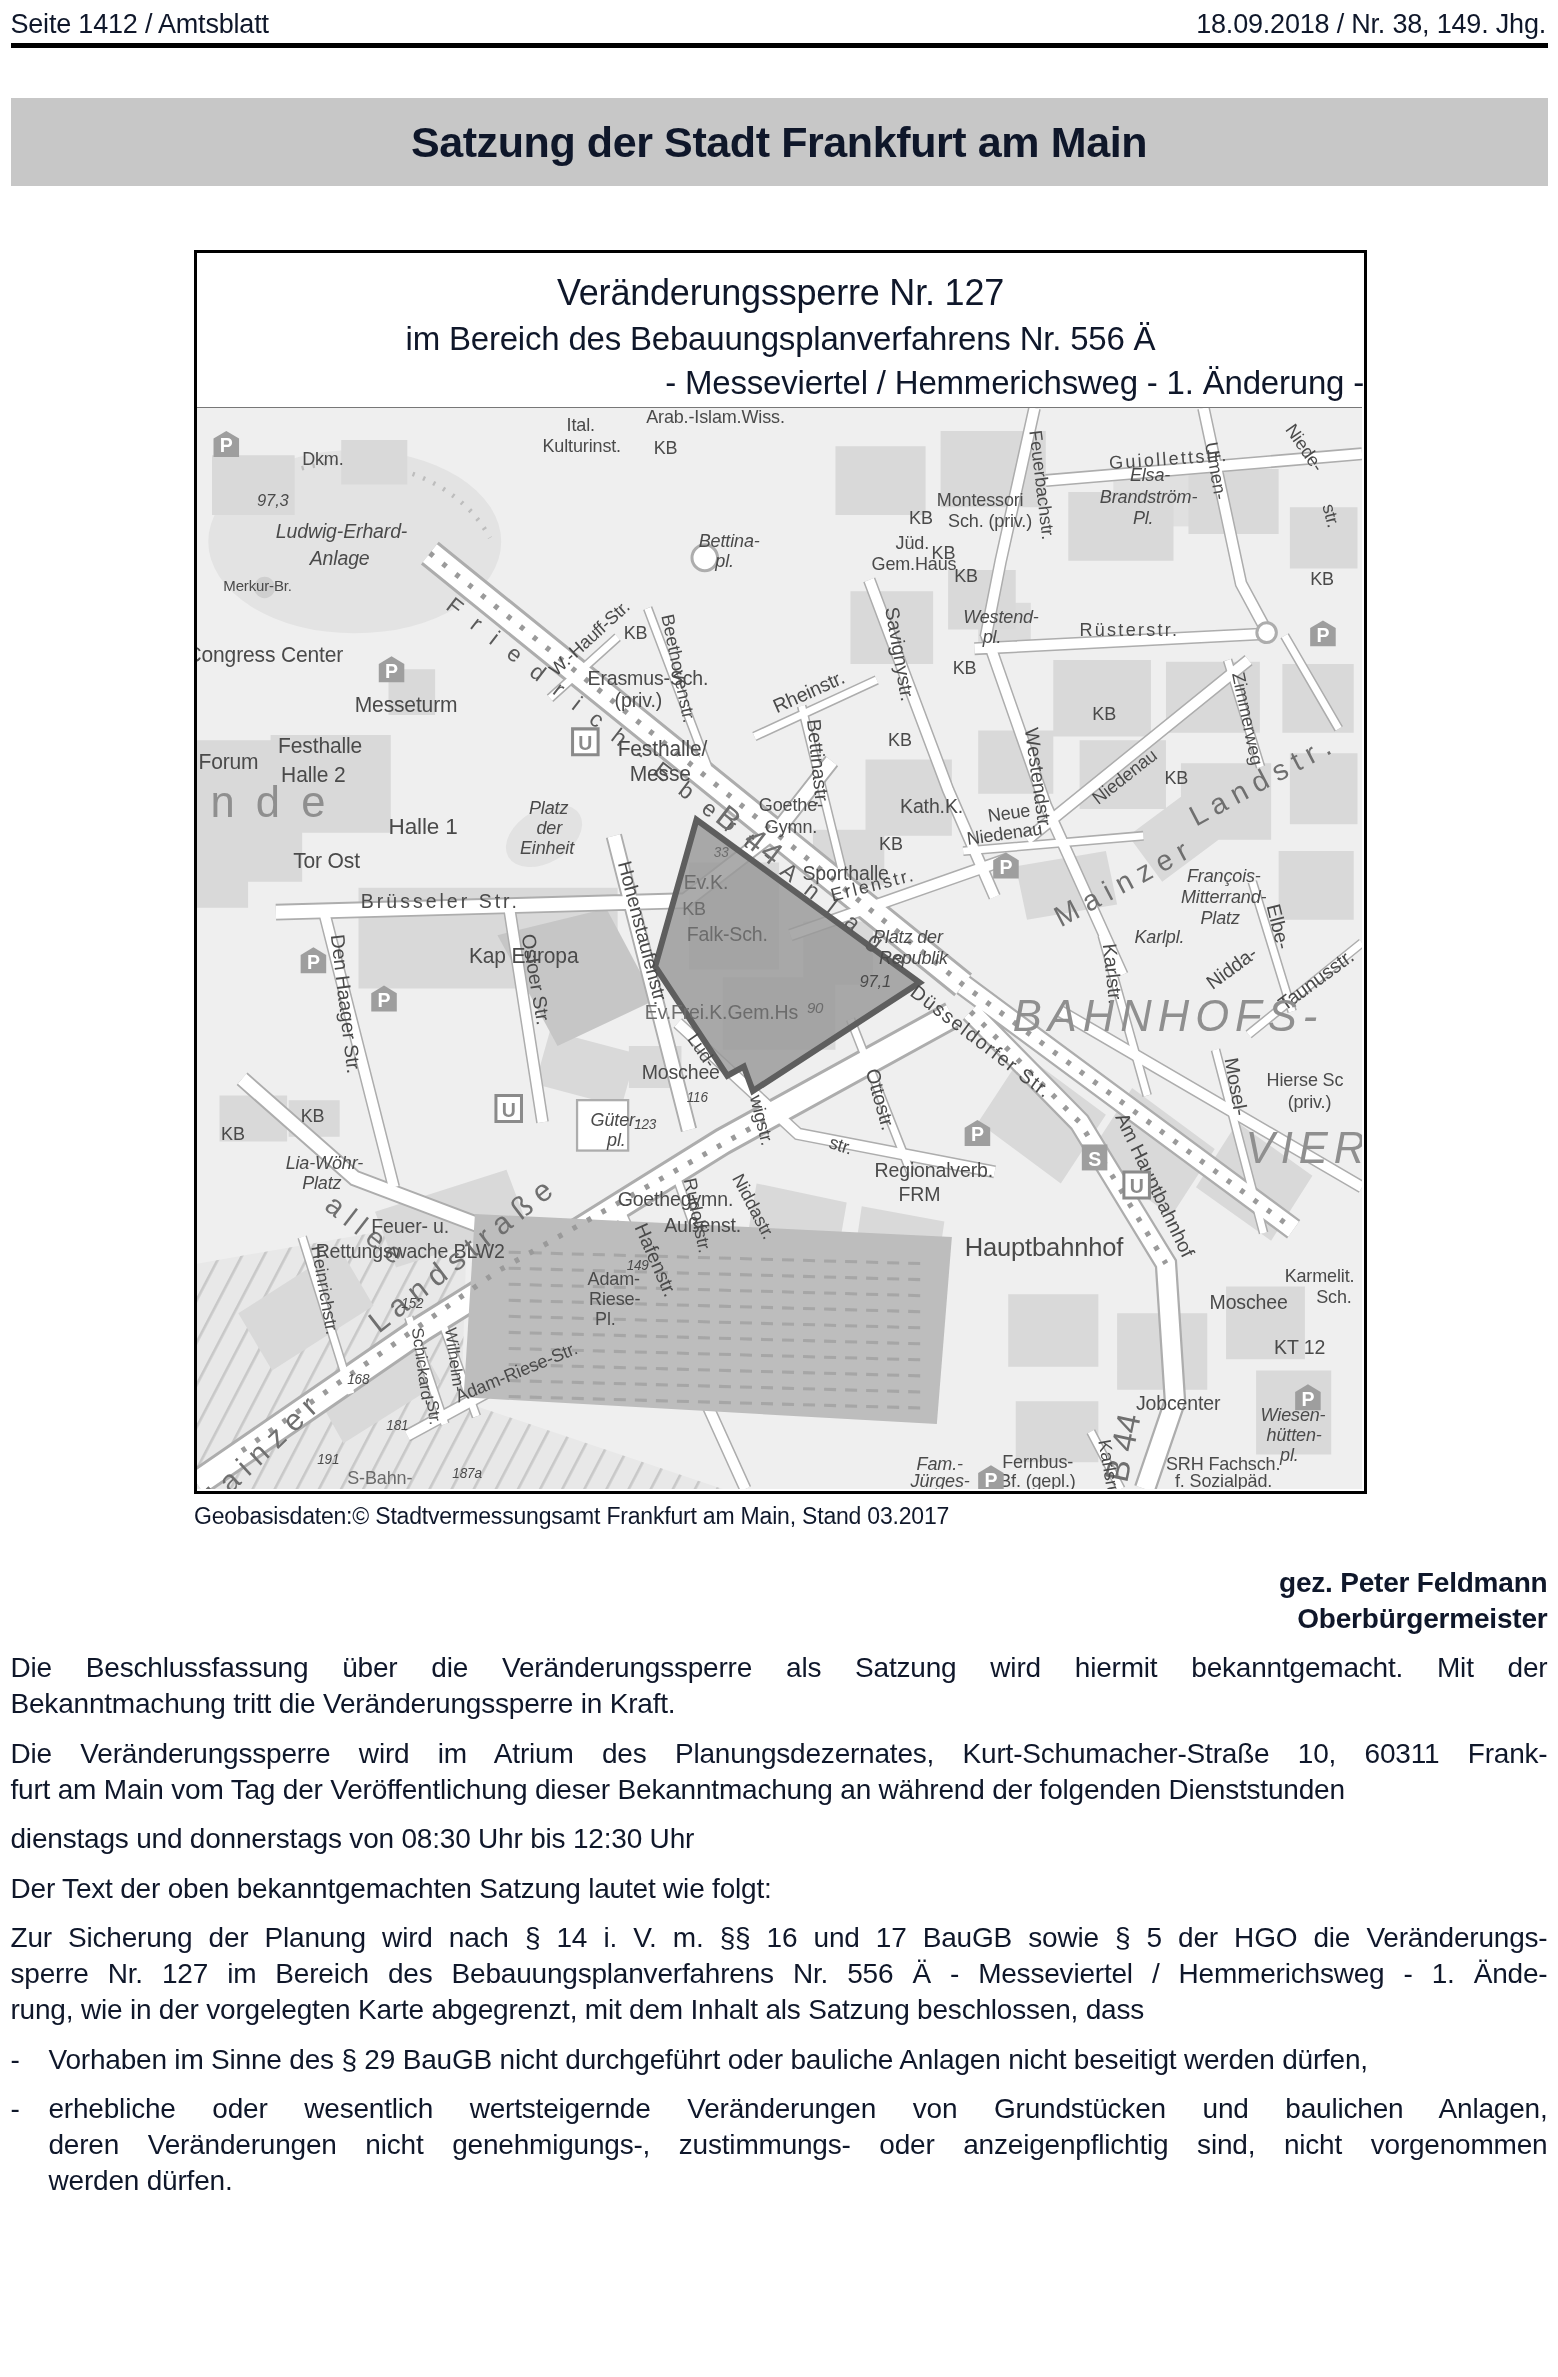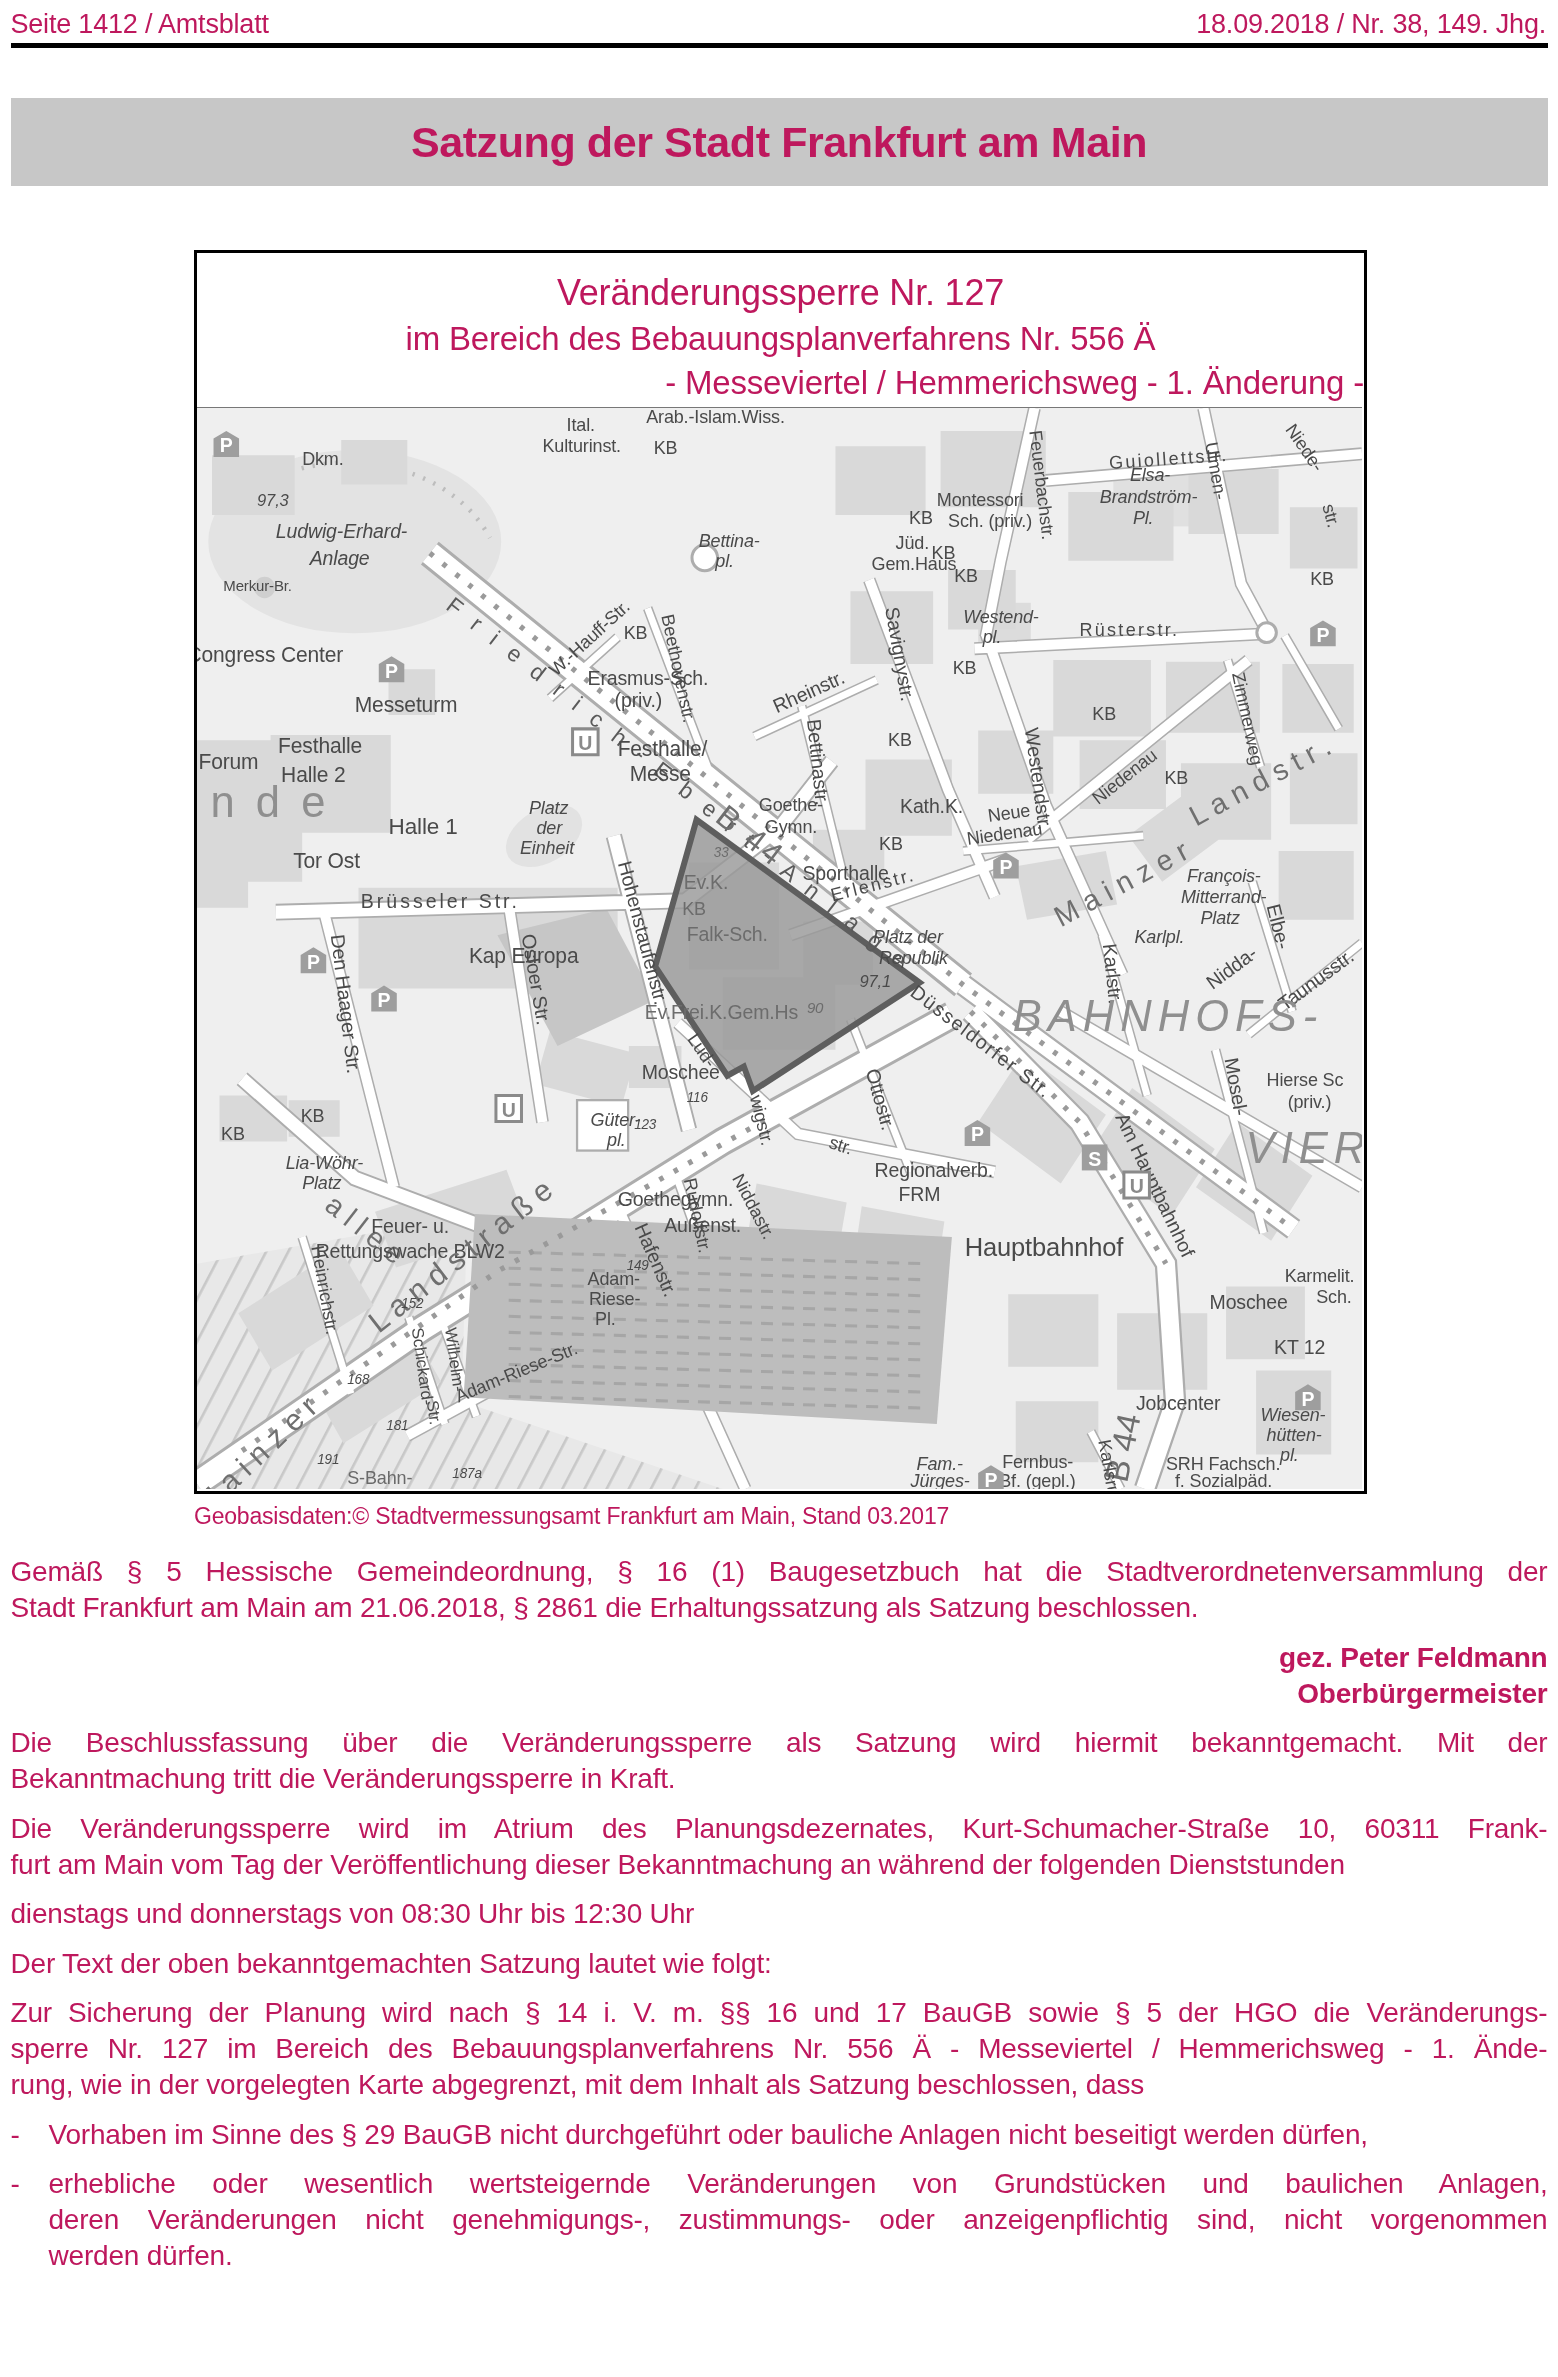--- a/index.html
+++ b/index.html
@@ -1,17 +1,17 @@
 <!DOCTYPE html>
 <html style="font-size:12px"><head>
 <meta charset="utf-8">
 <style>
   html,body{margin:0;padding:0;background:#e8e8e8;}
   .page{position:relative;width:1558px;height:2377px;background:#ffffff;overflow:hidden;
-        font-family:"Liberation Sans","DejaVu Sans",sans-serif;color:#be185d;letter-spacing:-0.2px;}
+        font-family:"Liberation Sans","DejaVu Sans",sans-serif;color:#0f172a;letter-spacing:-0.2px;}
   .hdr-left{position:absolute;top:9px;left:10.5px;font-size:27px;}
   .hdr-right{position:absolute;top:9px;right:12px;font-size:27px;}
   .rule{position:absolute;top:43px;left:10.5px;right:10.5px;height:5.3px;background:#000;}
   .banner{position:absolute;top:98px;left:10.5px;right:10.5px;height:88px;background:#c7c7c7;
           display:flex;align-items:center;justify-content:center;}
   .banner-title{font-size:43px;font-weight:bold;letter-spacing:-0.4px;}
   .notice-box{position:absolute;top:250px;left:194px;width:1173px;height:1244px;
               border:3.8px solid #000;box-sizing:border-box;background:#fff;}
   .nb-t1{font-size:36px;text-align:center;padding-top:16px;line-height:48px;}
   .nb-t2{font-size:33px;text-align:center;line-height:44px;}
@@ -339,24 +339,20 @@
           <text x="252" y="1338" font-size="18" fill="#4a4a4a" class="map-lbl" font-style="italic">181</text>
           <text x="160" y="1382" font-size="18" fill="#4a4a4a" class="map-lbl" font-style="italic">191</text>
           <text x="340" y="1400" font-size="18" fill="#4a4a4a" class="map-lbl" font-style="italic">187a</text>
         </g>
     </svg>
   </div>
 
   <div class="caption">Geobasisdaten:© Stadtvermessungsamt Frankfurt am Main, Stand 03.2017</div>
 
   <div class="body-text">
-      <div class="para justify">
-        <div class="tline just">Gemäß § 5 Hessische Gemeindeordnung, § 16 (1) Baugesetzbuch hat die Stadtverordnetenversammlung der</div>
-        <div class="tline">Stadt Frankfurt am Main am 21.06.2018, § 2861 die Erhaltungssatzung als Satzung beschlossen.</div>
-      </div>
       <div class="para signature">
         <div class="tline">gez. Peter Feldmann</div>
         <div class="tline">Oberbürgermeister</div>
       </div>
       <div class="para justify">
         <div class="tline just">Die Beschlussfassung über die Veränderungssperre als Satzung wird hiermit bekanntgemacht. Mit der</div>
         <div class="tline">Bekanntmachung tritt die Veränderungssperre in Kraft.</div>
       </div>
       <div class="para justify">
         <div class="tline just">Die Veränderungssperre wird im Atrium des Planungsdezernates, Kurt-Schumacher-Straße 10, 60311 Frank-</div>

